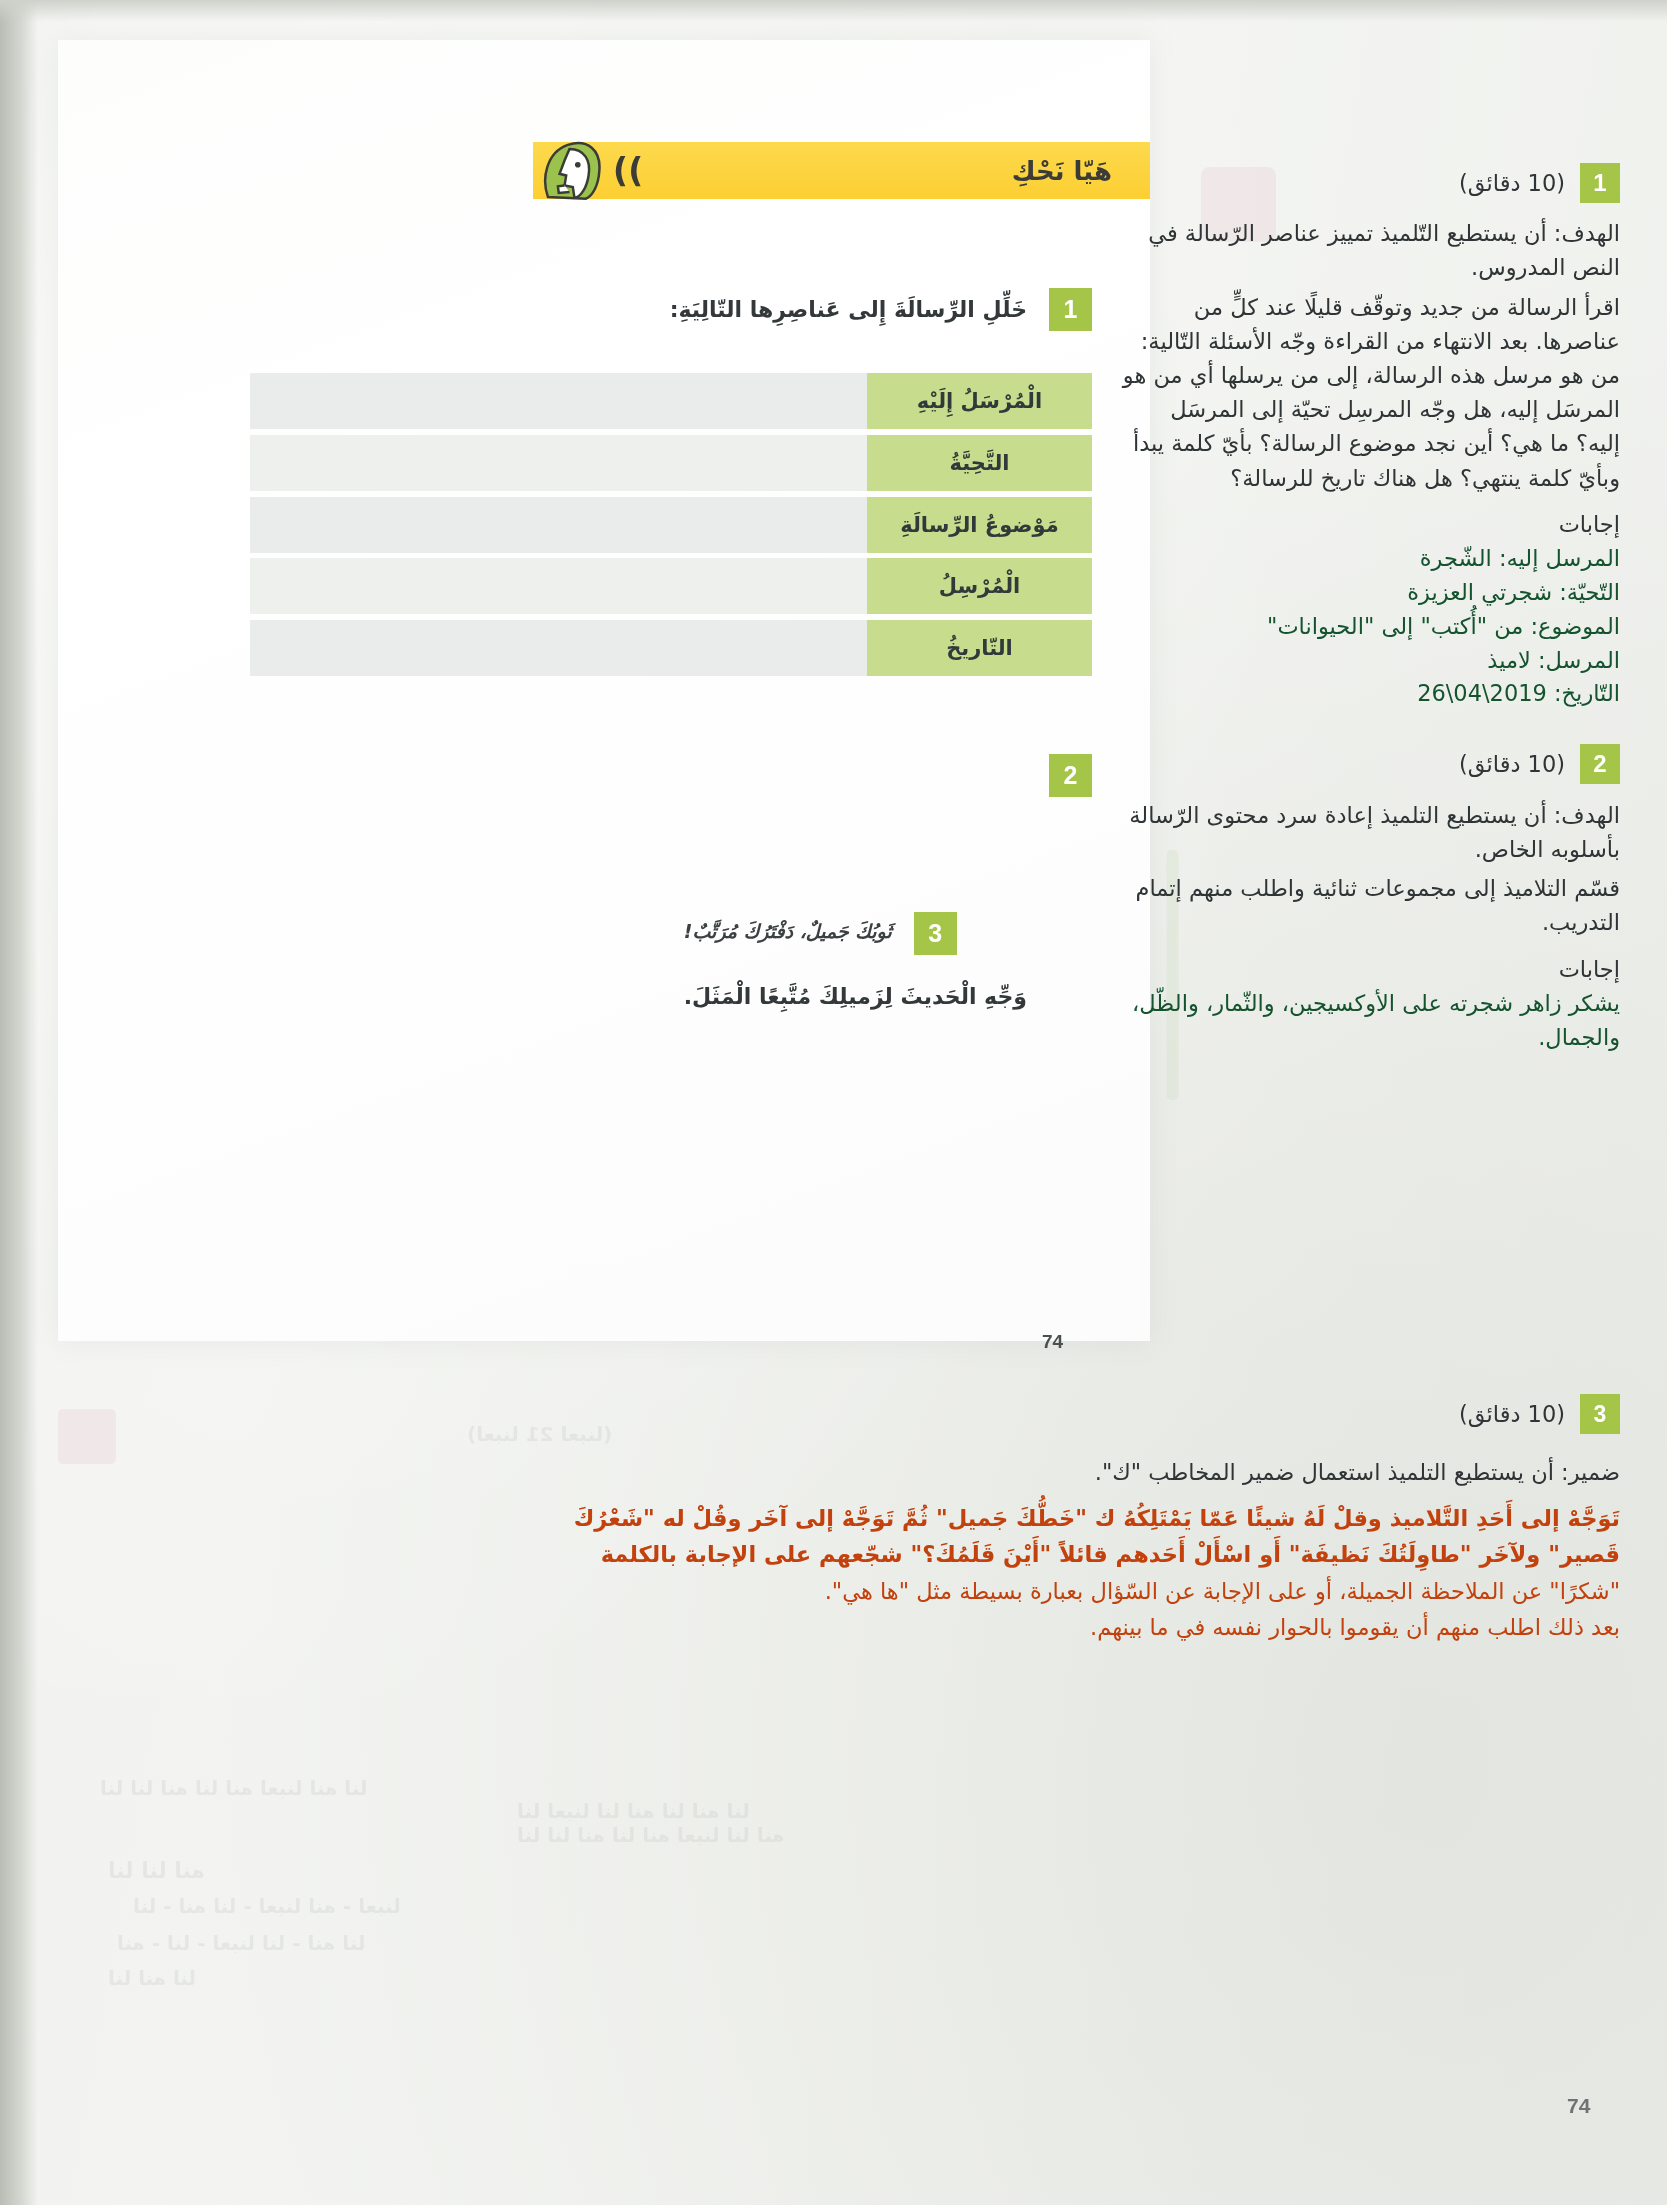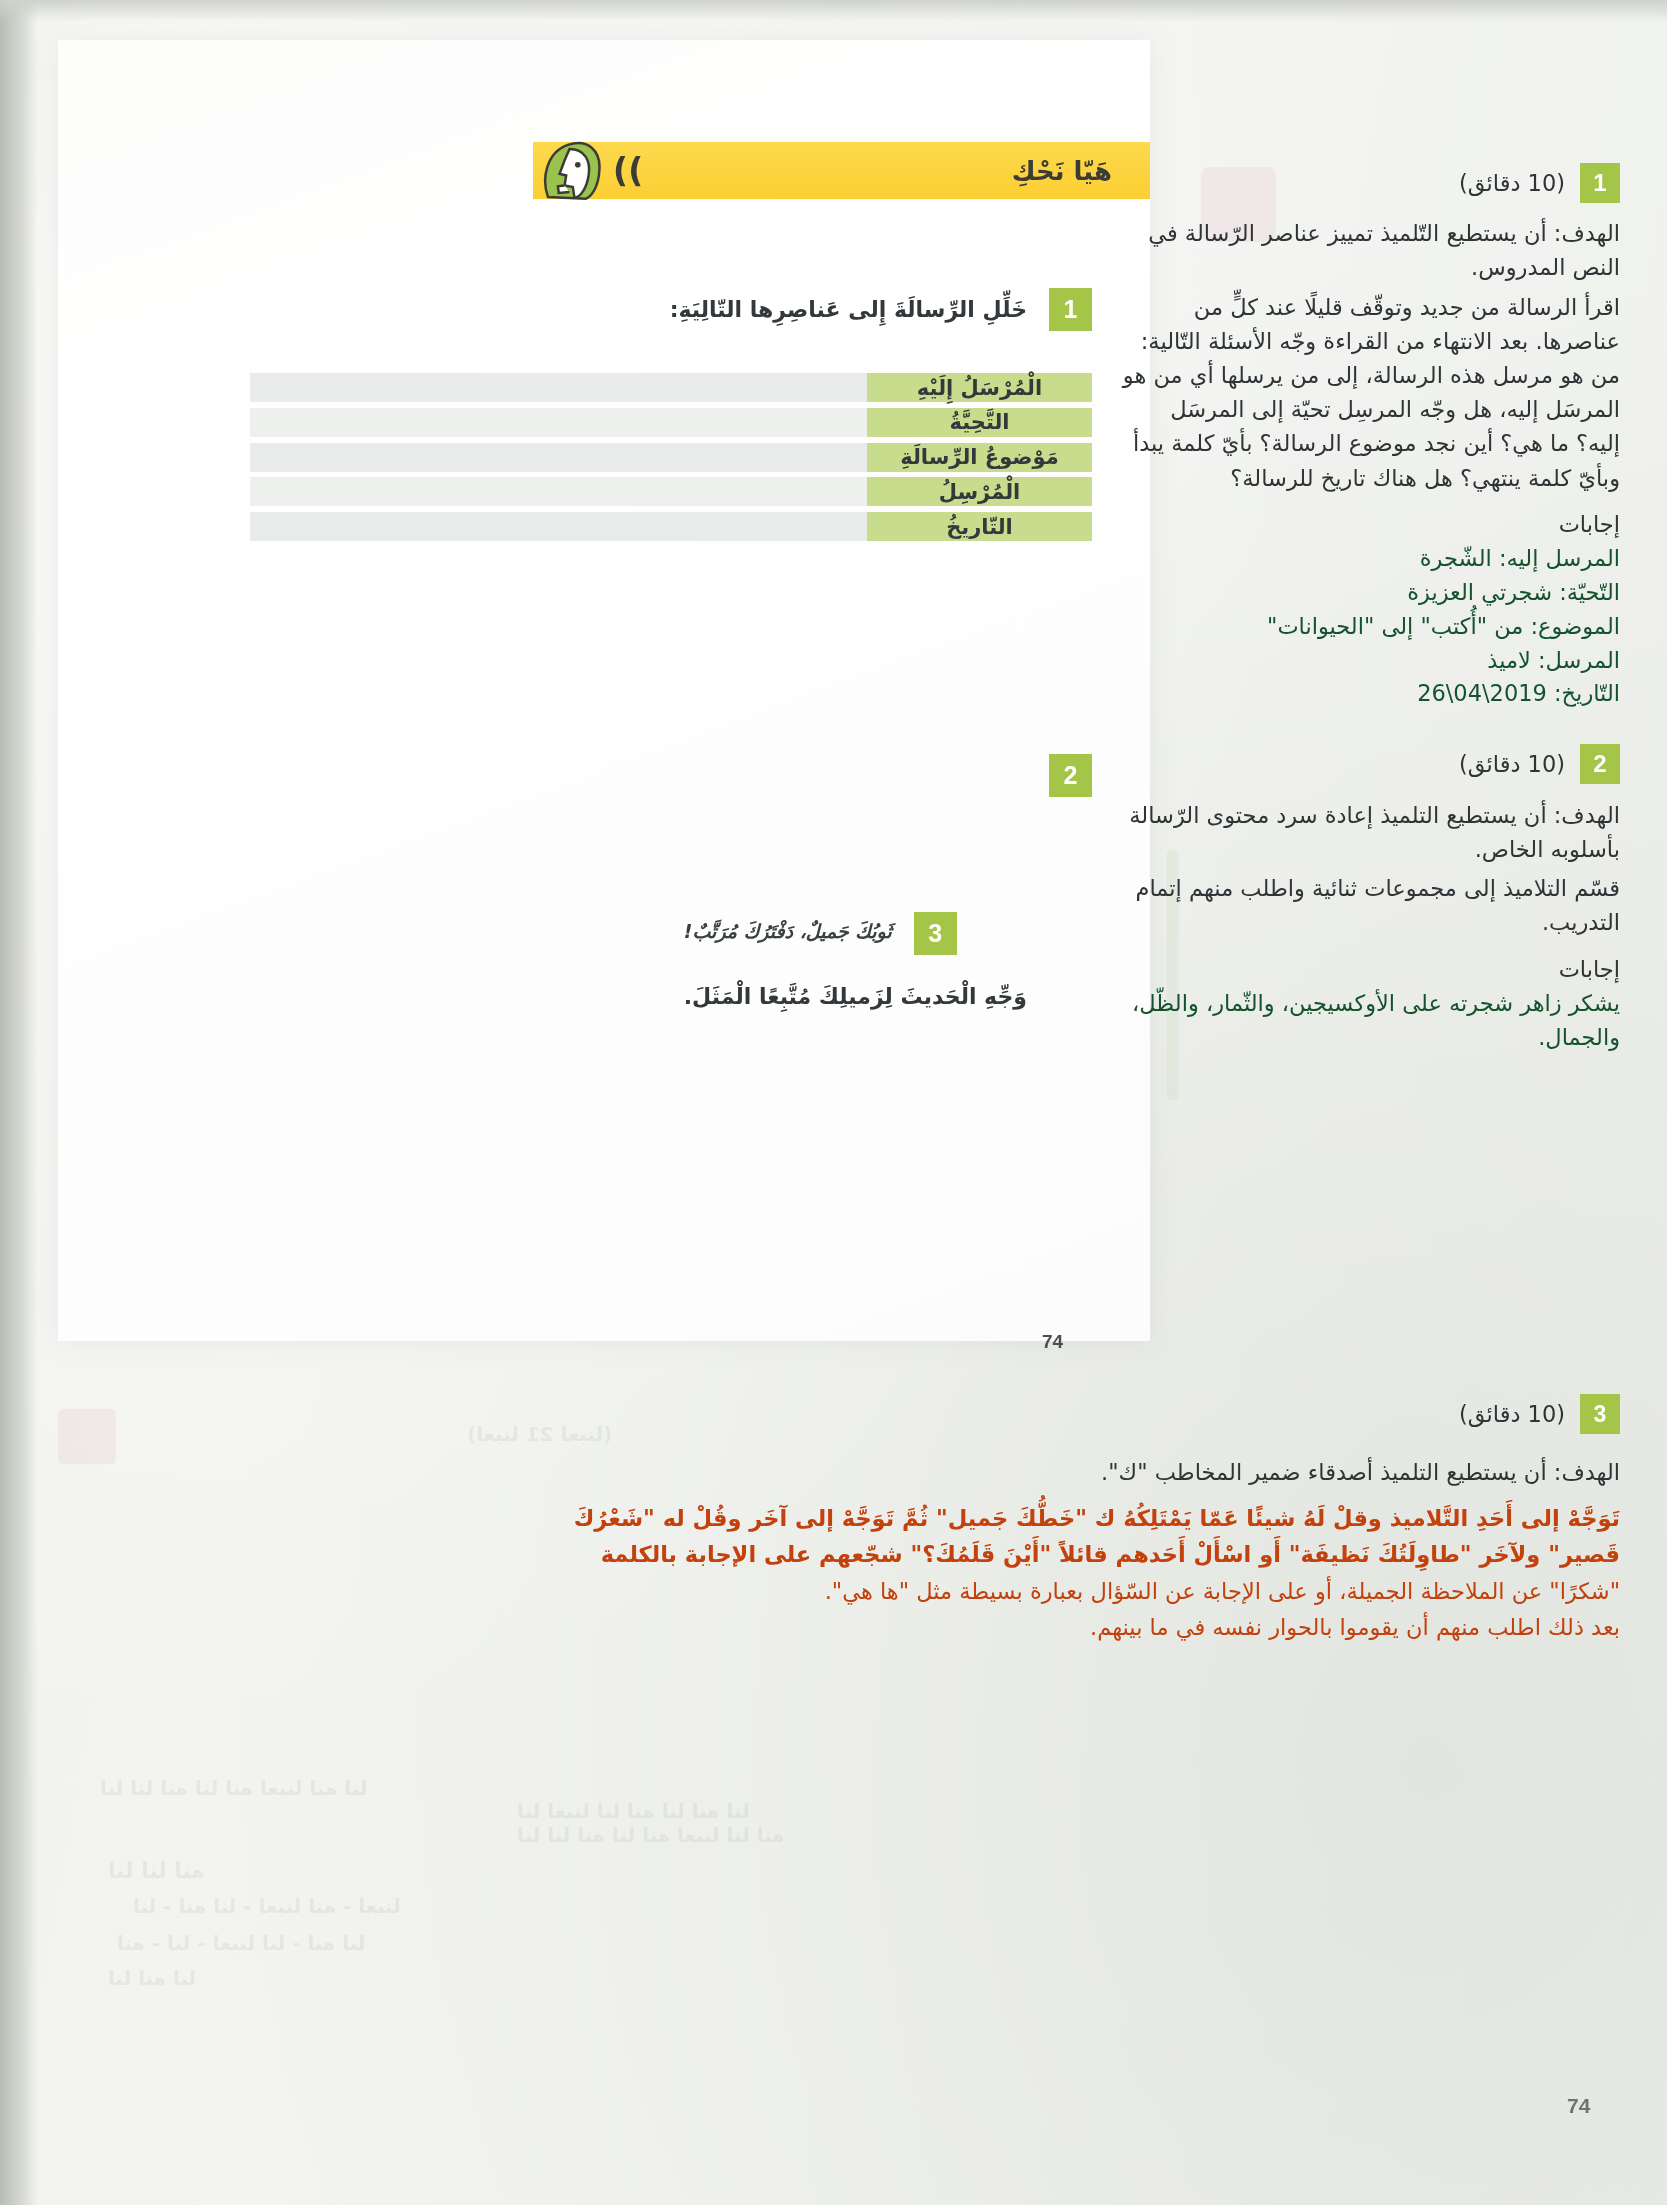--- a/index.html
+++ b/index.html
@@ -81,21 +81,21 @@
     font-family:"Liberation Sans",sans-serif;
   }
   .num-badge.small{width:40px;height:40px;flex:0 0 40px;font-size:23px;}
   .ex-text{
     font-size:22px;color:#33383a;font-weight:700;line-height:1.5;
     margin-right:22px;padding-top:5px;
   }
 
   
   #elements-table{position:absolute;right:58px;top:333px;width:842px;}
-  .trow{display:flex;height:29px;margin-bottom:5.8px;}
+  .trow{display:flex;height:56px;margin-bottom:5.8px;}
   .tlabel{
     width:225px;flex:0 0 225px;background:#c7dc8d;
     display:flex;align-items:center;justify-content:center;
     font-size:21px;font-weight:700;color:#33383a;
   }
   .tblank{flex:1;background:#e9ecea;}
   .trow:nth-child(even) .tblank{background:#eef0ee;}
 
   
   .ex-example{
@@ -261,20 +261,20 @@
     <p class="side-ans-line">يشكر زاهر شجرته على الأوكسيجين، والثّمار، والظّل، والجمال.</p>
   </div>
 
 </div>
 
 <div id="bottom">
   <div id="bottom-head">
     <span class="num-badge small">3</span>
     <span class="side-dur">(10 دقائق)</span>
   </div>
-  <p id="bottom-goal">الهدف: أن يستطيع التلميذ أصدقاء ضمير المخاطب "ك".</p>
+  <p id="bottom-goal">ضمير: أن يستطيع التلميذ استعمال ضمير المخاطب "ك".</p>
   <p class="bottom-body vocal">تَوَجَّهْ إلى أَحَدِ التَّلاميذ وقلْ لَهُ شيئًا عَمّا يَمْتَلِكُهُ ك "خَطُّكَ جَميل" ثُمَّ تَوَجَّهْ إلى آخَر وقُلْ له "شَعْرُكَ قَصير" ولآخَر "طاوِلَتُكَ نَظيفَة" أَو اسْأَلْ أَحَدهم قائلاً "أَيْنَ قَلَمُكَ؟" شجّعهم على الإجابة بالكلمة</p>
   <p class="bottom-body">"شكرًا" عن الملاحظة الجميلة، أو على الإجابة عن السّؤال بعبارة بسيطة مثل "ها هي".</p>
   <p class="bottom-body">بعد ذلك اطلب منهم أن يقوموا بالحوار نفسه في ما بينهم.</p>
 </div>
 
 <div id="sheet-page-num">74</div>
 
 
 </body></html>

